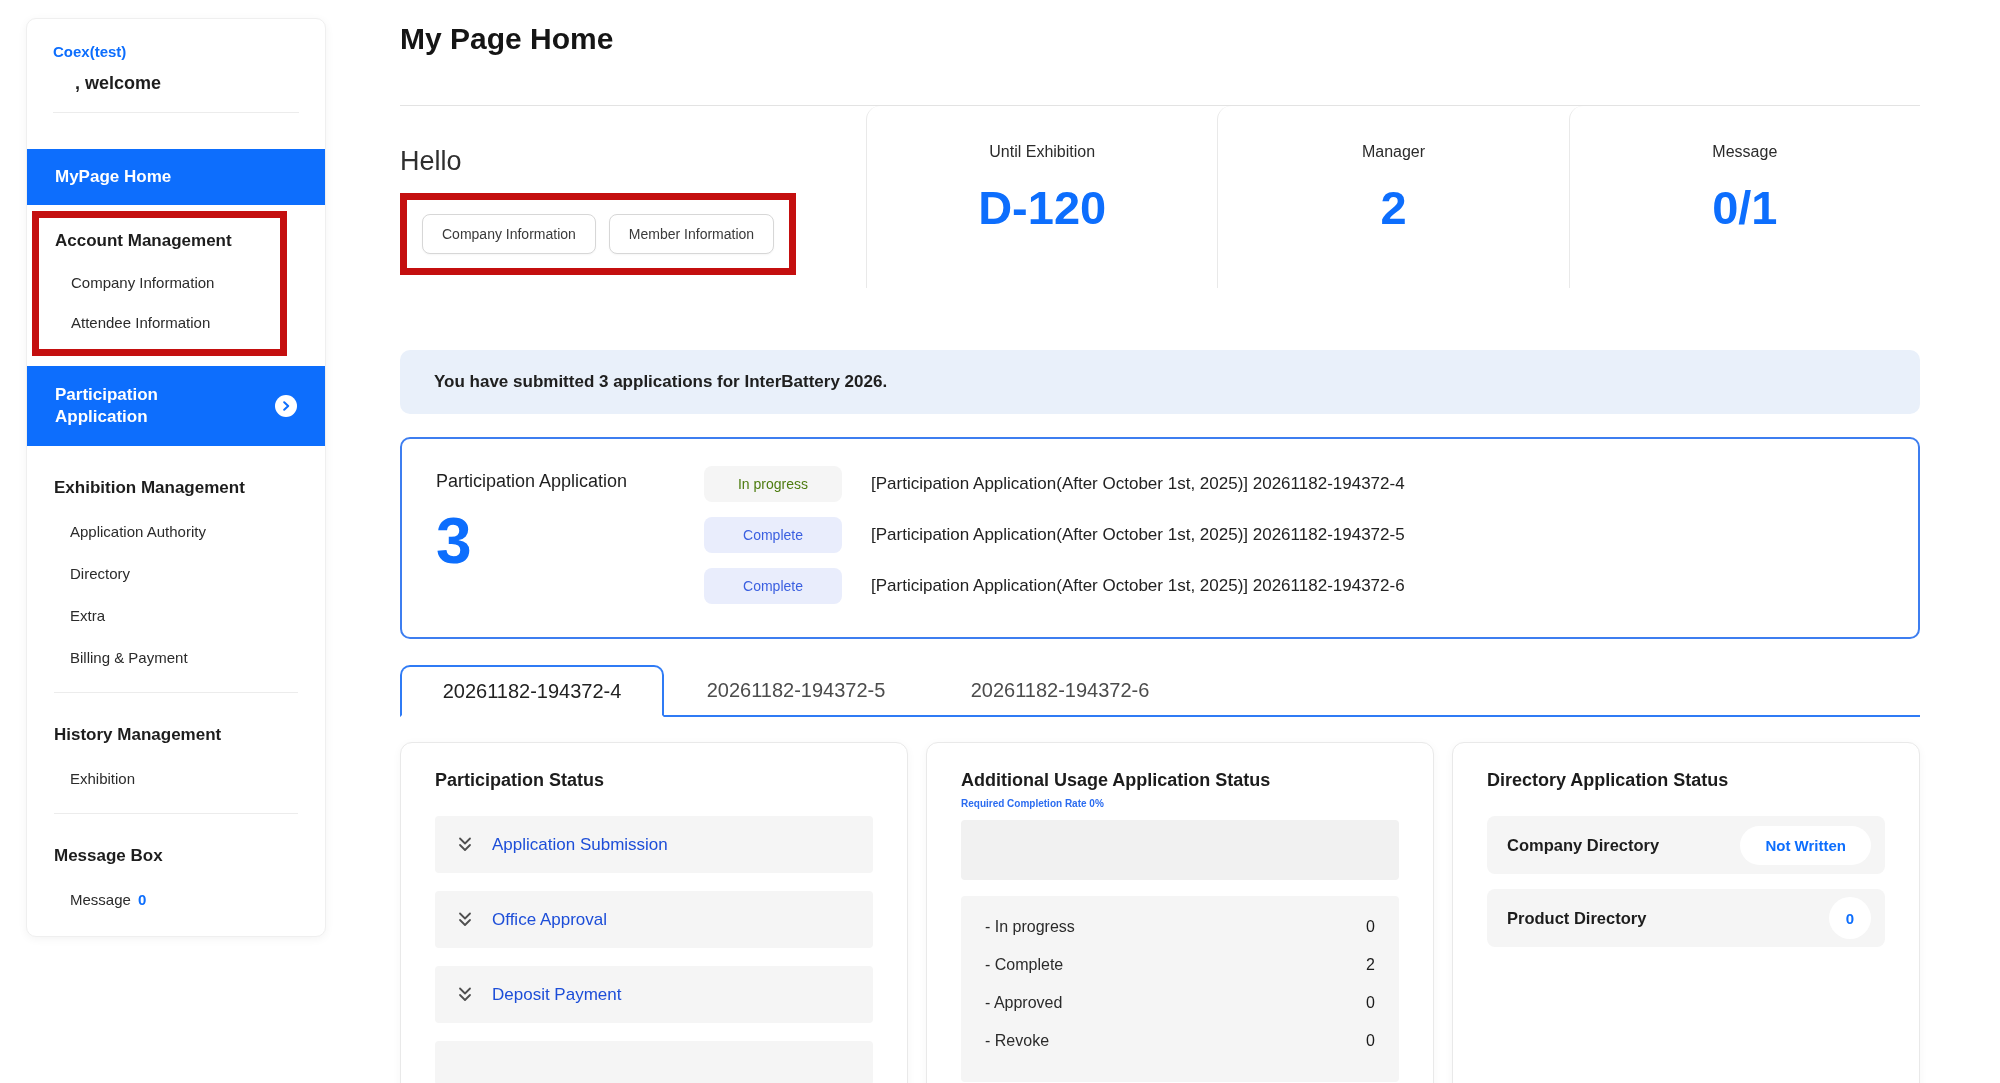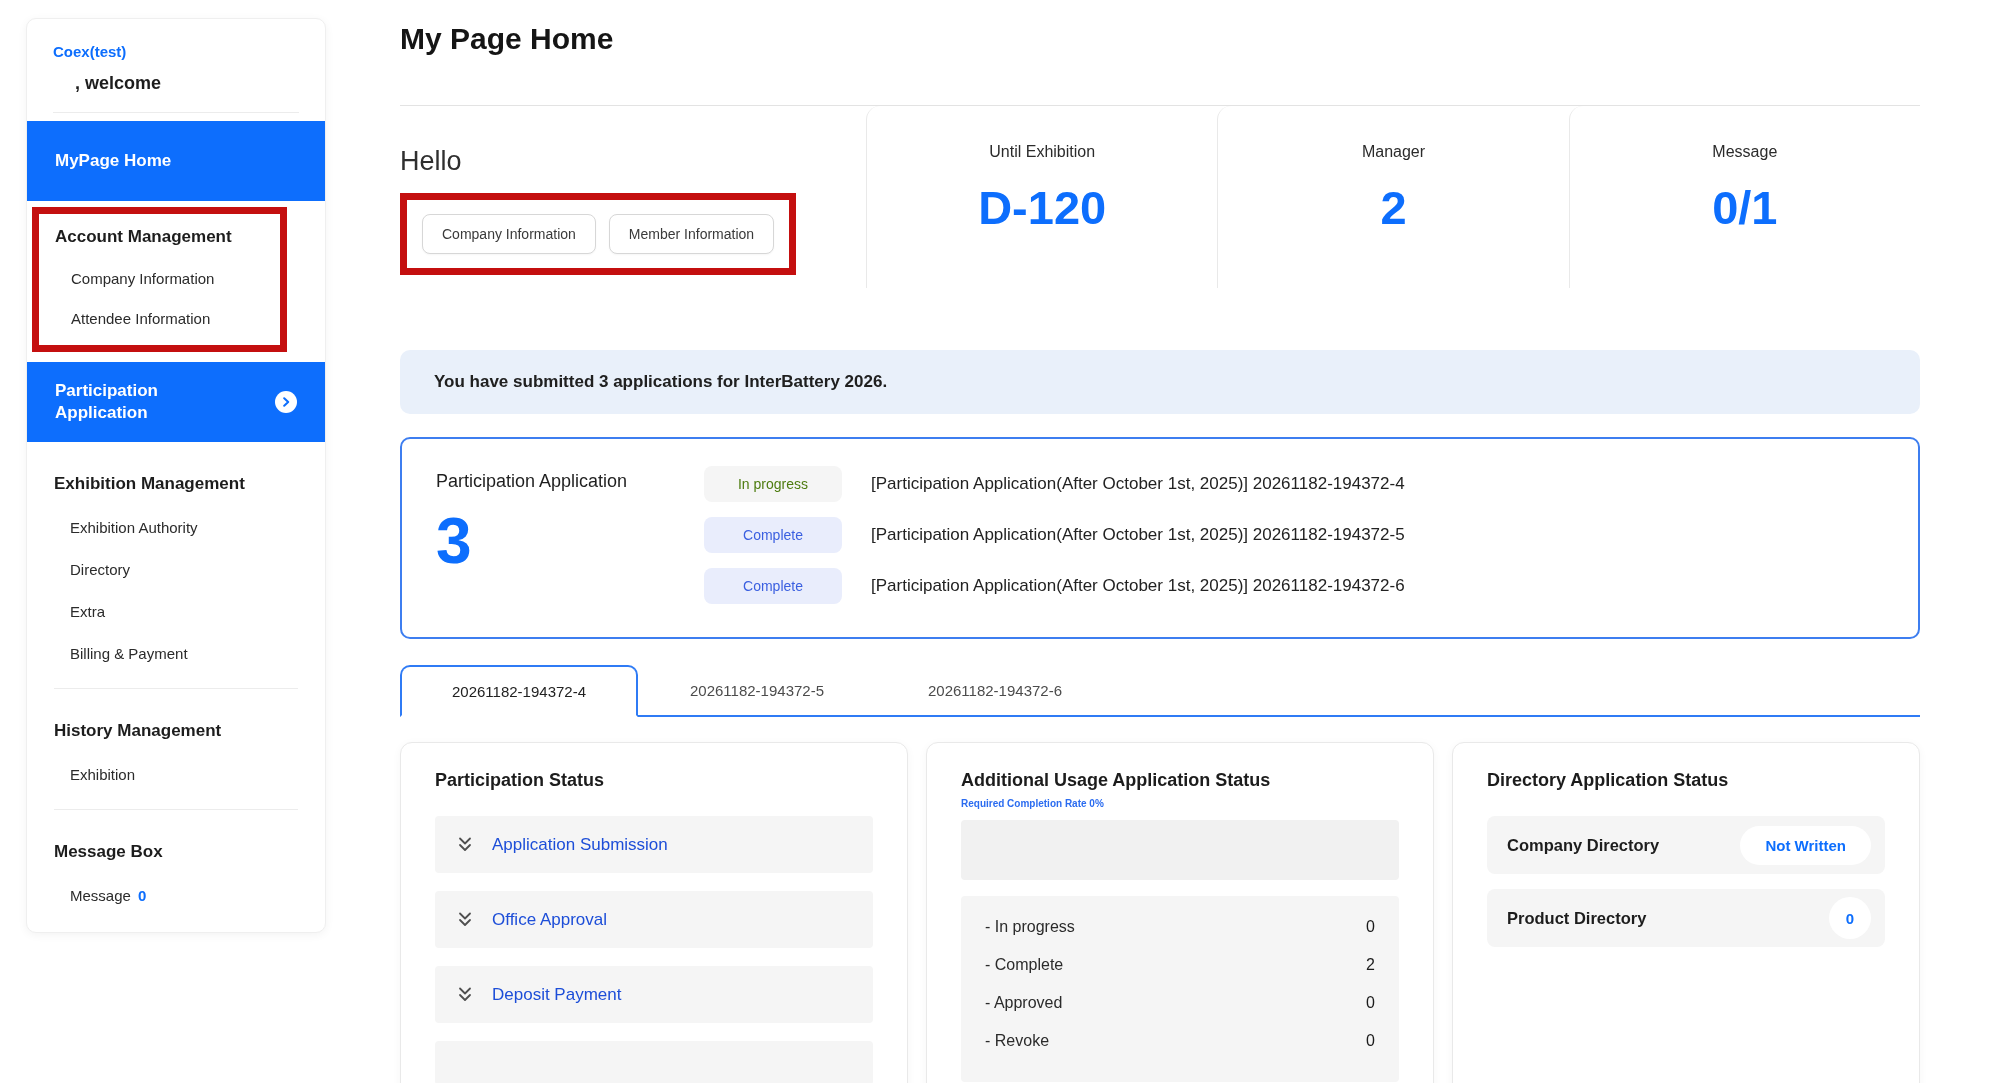--- a/index.html
+++ b/index.html
@@ -10,21 +10,21 @@
   
   .sidebar { position:absolute; left:26px; top:18px; width:300px; background:#fff;
     border:1px solid #efefef; border-radius:10px; box-shadow:0 2px 10px rgba(0,0,0,.05);
     padding-bottom:28px; }
   .sb-top { padding:24px 26px 0; }
   .sb-account { color:#0d6efd; font-weight:700; font-size:15px; }
   .sb-welcome { margin-top:13px; padding-left:22px; font-weight:700; font-size:18px; color:#1d1d1d; }
   .sb-divider { height:1px; background:#ececec; margin-top:18px; }
   .sb-bluebar { background:#0d6efd; color:#fff; font-weight:700; font-size:17px;
     display:flex; align-items:center; padding-left:28px; cursor:pointer; }
-  .sb-mypage { margin-top:8px; height:80px; }
+  .sb-mypage { margin-top:36px; height:56px; }
   .sb-redbox { margin:6px 38px 0 5px; border:7px solid #c40f0f; padding:13px 0 18px; }
   .sb-sec-title { font-weight:700; font-size:17px; color:#1d1d1d; }
   .sb-redbox .sb-sec-title { padding-left:16px; }
   .sb-redbox .sb-item { padding-left:32px; margin-top:23px; }
   .sb-item { font-size:15px; color:#2b2b2b; cursor:pointer; }
   .sb-participation { margin-top:10px; height:80px; position:relative; line-height:1.3; }
   .sb-participation .lbl { width:150px; }
   .sb-circle { position:absolute; right:28px; top:50%; transform:translateY(-50%);
     width:22px; height:22px; border-radius:50%; background:#fff;
     display:flex; align-items:center; justify-content:center; }
@@ -62,22 +62,22 @@
   .pa-count { margin-top:17px; font-size:64px; font-weight:700; color:#0d6efd; line-height:1; }
   .pa-rows { flex:1; display:flex; flex-direction:column; gap:15px; }
   .pa-row { display:flex; align-items:center; height:36px; }
   .badge { width:138px; height:36px; border-radius:8px; display:flex;
     align-items:center; justify-content:center; font-size:14px; }
   .badge.progress { background:#f5f5f5; color:#4d7c0f; }
   .badge.complete { background:#e9edfc; color:#3a5fe0; }
   .pa-name { margin-left:29px; font-size:17px; color:#222; cursor:pointer; }
 
   .tabs { margin-top:26px; display:flex; border-bottom:2px solid #2f7bf5; height:52px; }
-  .tab { width:238px; display:flex; align-items:center; justify-content:center;
-    font-size:15px; color:#4c4c4c; cursor:pointer; }
+  .tab { width:264px; display:flex; align-items:center; justify-content:center;
+    font-size:20px; color:#4c4c4c; cursor:pointer; }
   .tab.active { border:2px solid #2f7bf5; border-bottom:2px solid #fff;
     border-radius:10px 10px 0 0; margin-bottom:-2px; background:#fff;
     color:#222; font-weight:500; }
 
   .cards { margin-top:25px; display:flex; gap:18px; align-items:flex-start; }
   .card { background:#fff; border:1px solid #e9e9e9; border-radius:12px;
     box-shadow:0 2px 10px rgba(0,0,0,.04); padding:27px 34px; height:430px; }
   .card-1 { width:508px; } .card-2 { width:508px; } .card-3 { width:468px; }
   .card-title { font-size:18px; font-weight:700; color:#1c1c1c; }
 
@@ -132,21 +132,21 @@
       <span class="lbl">Participation Application</span>
       <span class="sb-circle">
         <svg width="10" height="10" viewBox="0 0 10 10">
             <path d="M3.2 1.2 L7.2 5 L3.2 8.8" stroke="#0d6efd" stroke-width="2" fill="none" stroke-linecap="round" stroke-linejoin="round"></path>
           </svg>
       </span>
     </div>
 
     <div class="sb-section">
       <div class="sb-sec-title">Exhibition Management</div>
-      <div class="sb-item">Exhibition Authority</div>
+      <div class="sb-item">Application Authority</div>
       <div class="sb-item">Directory</div>
       <div class="sb-item">Extra</div>
       <div class="sb-item">Billing &amp; Payment</div>
       <div class="sb-hr"></div>
     </div>
 
     <div class="sb-section">
       <div class="sb-sec-title">History Management</div>
       <div class="sb-item">Exhibition</div>
       <div class="sb-hr"></div>

